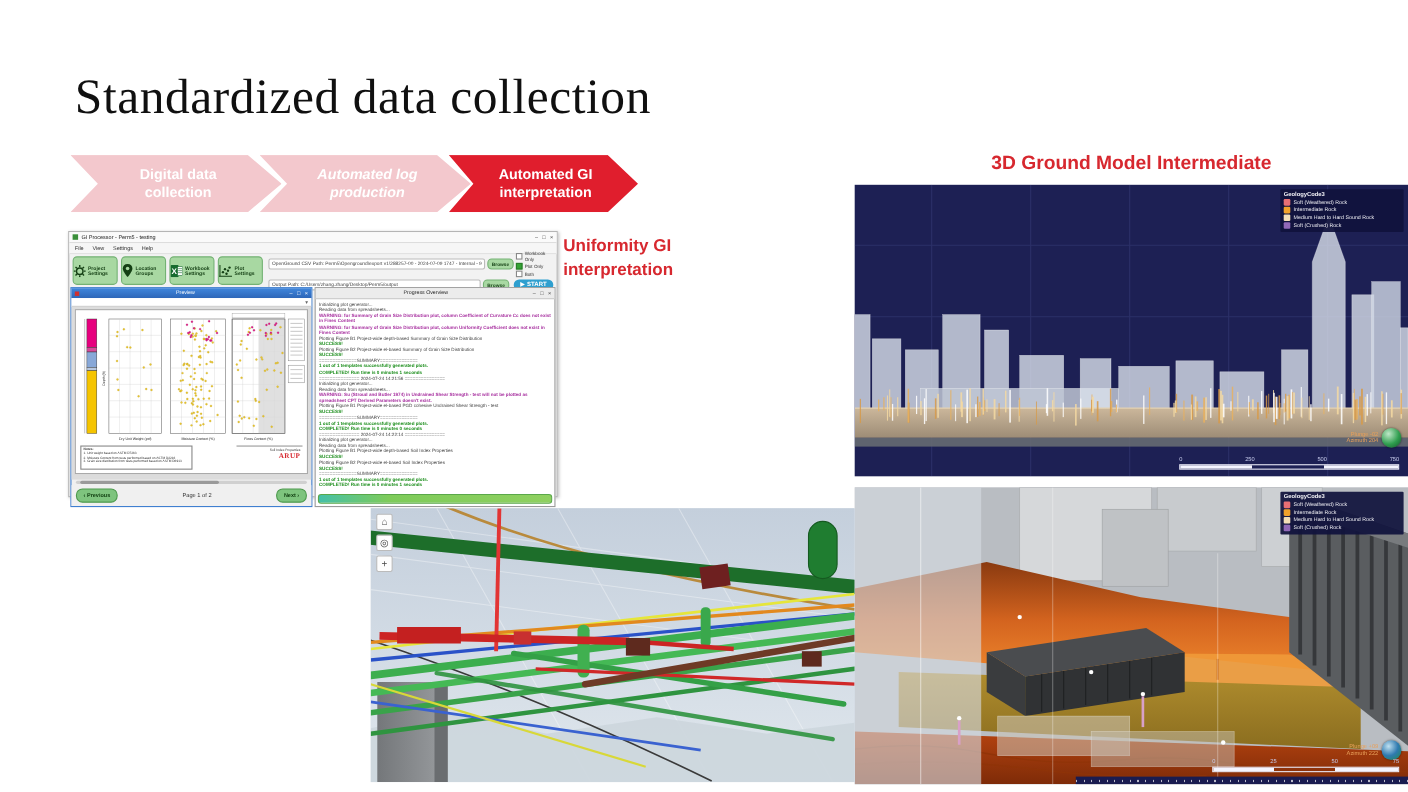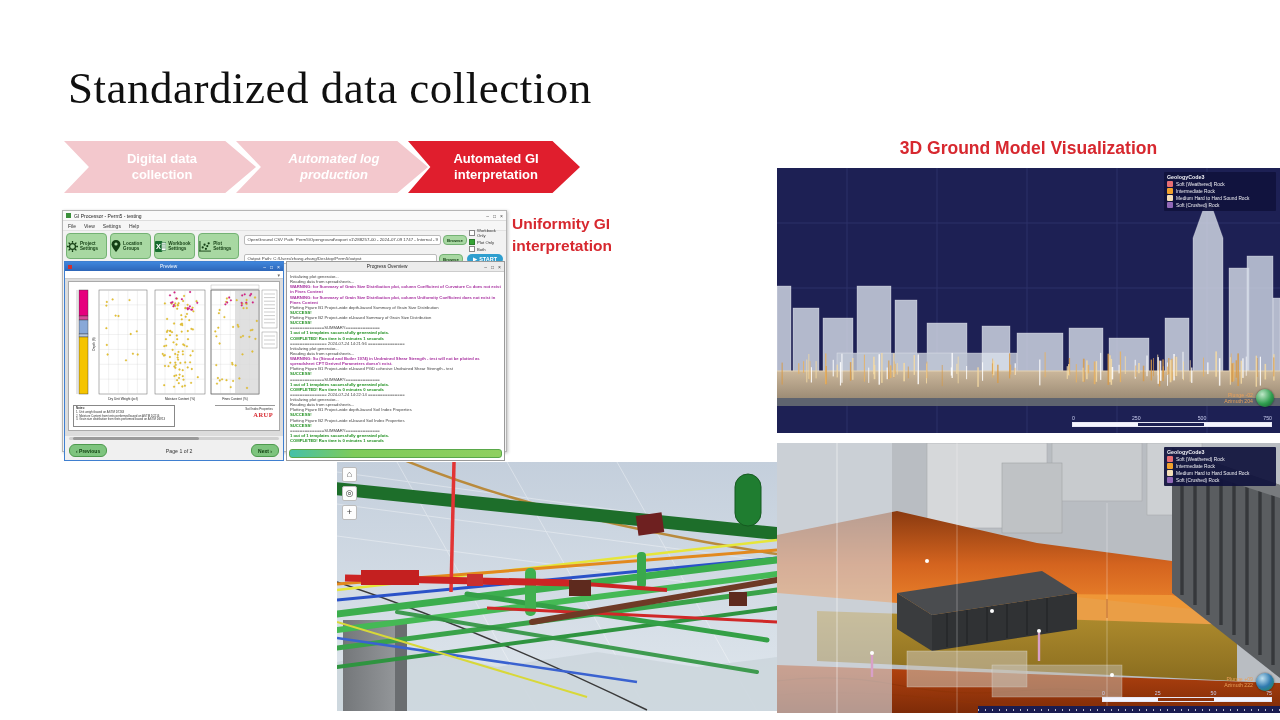--- a/index.html
+++ b/index.html
@@ -109,21 +109,21 @@
 <div class="slide">
 
   <div class="slide-title">Standardized data collection</div>
 
   <div class="chev inactive" style="left:64px;width:192px;">Digital data collection</div>
   <div class="chev inactive" style="left:236px;width:192px;font-style:italic;">Automated log production</div>
   <div class="chev active" style="left:408px;width:172px;">Automated GI interpretation</div>
 
   <div class="cap-gi red">Uniformity GI
 interpretation</div>
-  <div class="head-viz red">3D Ground Model Visualization</div>
+  <div class="head-viz red">3D Ground Model Intermediate</div>
 
   <div class="app">
     <div class="app-titlebar">
       <span class="app-ico"></span>
       <span class="app-title">GI Processor - Perm5 - testing</span>
       <span class="wctl">
         <span>–</span>
         <span>□</span>
         <span>×</span>
       </span>

